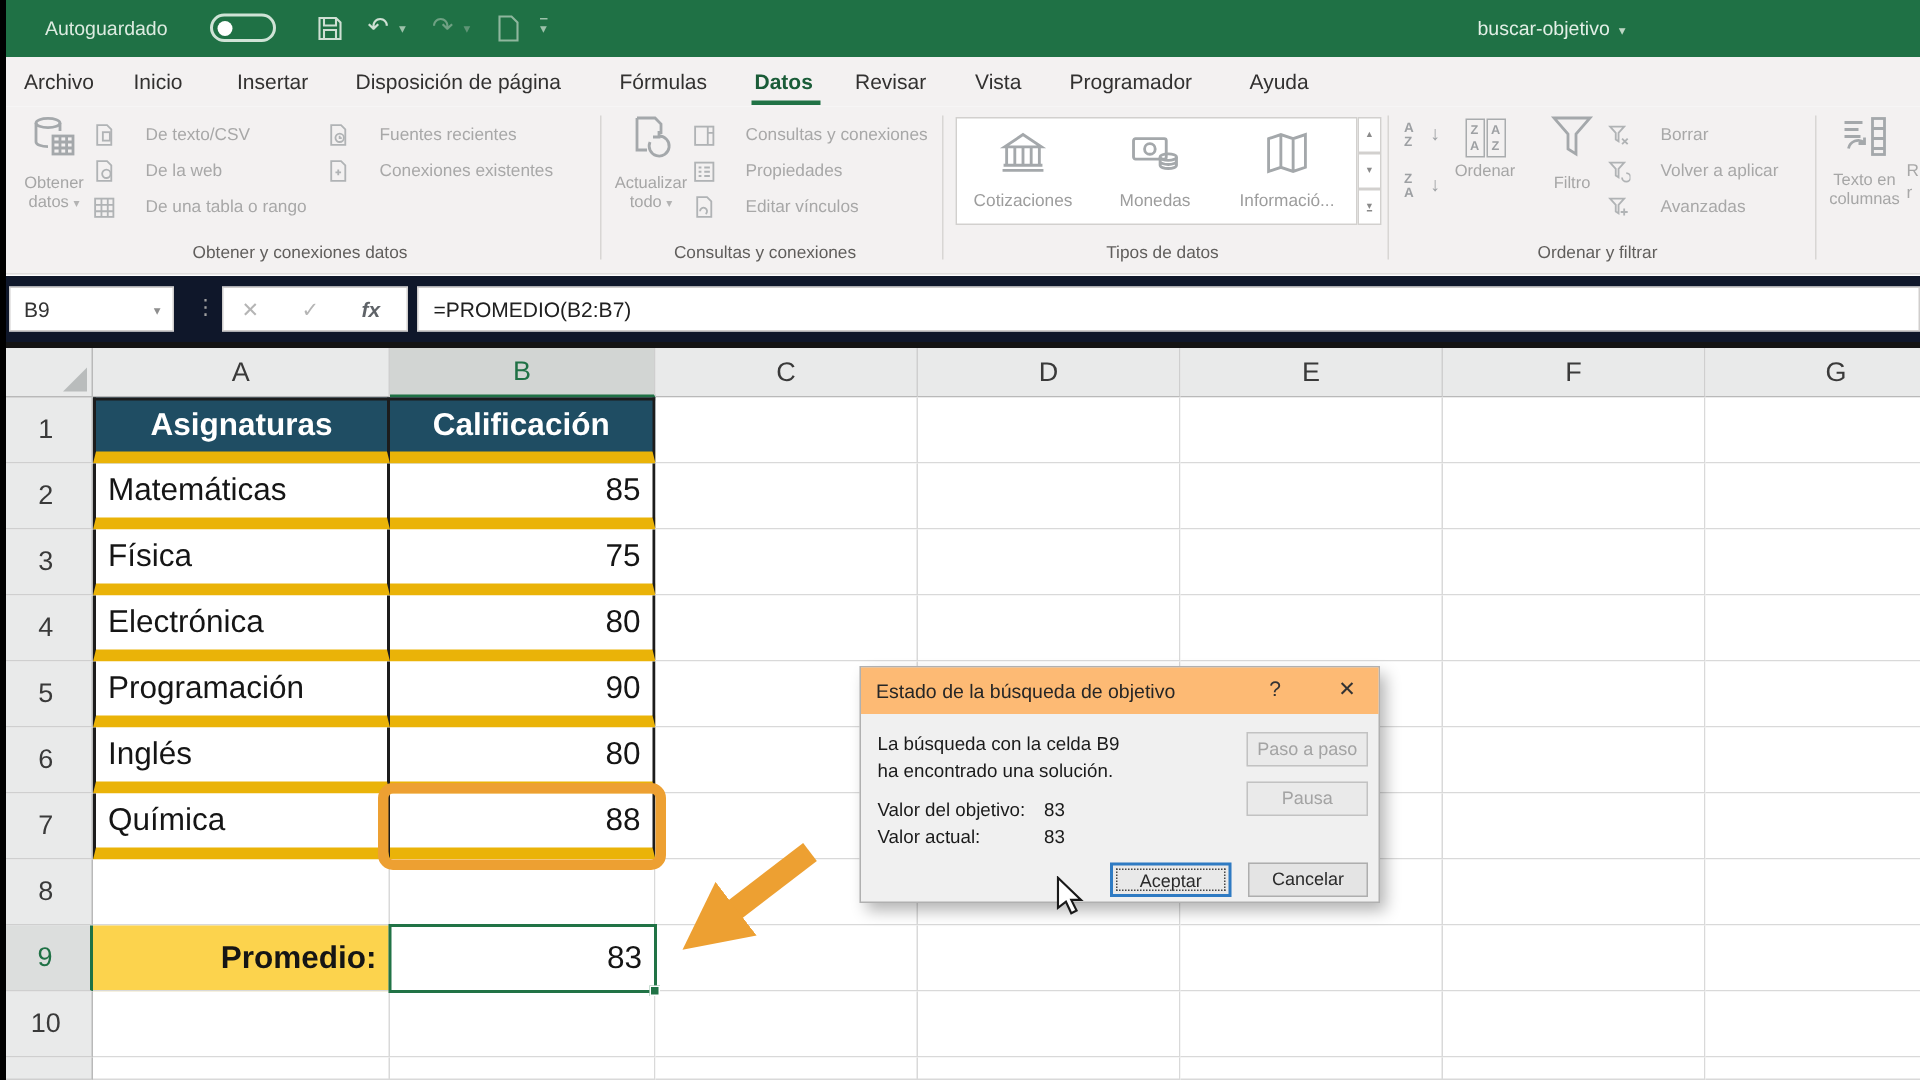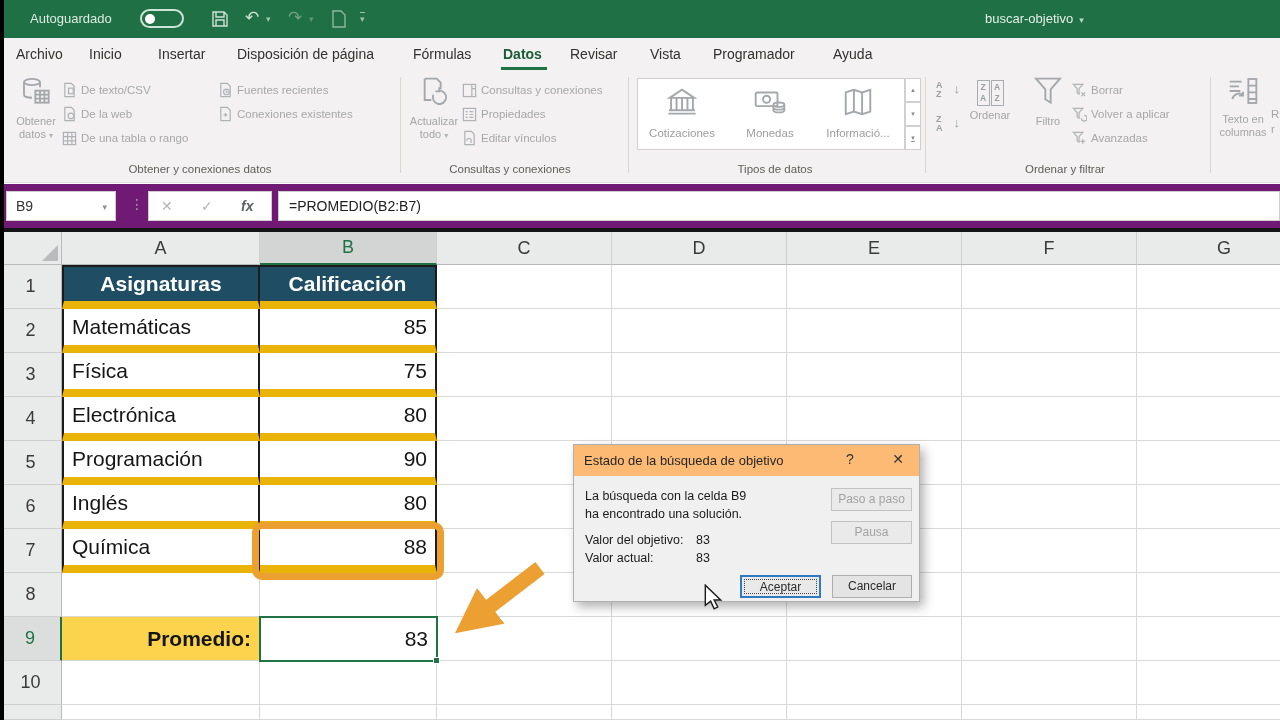--- a/index.html
+++ b/index.html
@@ -25,35 +25,35 @@
   .rtab { position:absolute; top:8px; font-size:14px; color:#323130; cursor:default; }
   .rtab.selected { color:#1a5c38; font-weight:700; }
   .tab-underline { position:absolute; left:501px; top:67px; width:46px; height:3px; background:#217346; }
 
   
   .ribbon { position:absolute; left:0; top:71px; width:1280px; height:112px; background:#f3f1f1; border-bottom:1px solid #e0dedd; }
   .rsep { position:absolute; top:6px; width:1px; height:96px; background:#d8d6d4; }
   .grp-label { position:absolute; top:92px; font-size:11.5px; color:#605e5c; text-align:center; }
   .bigbtn { position:absolute; top:5px; width:60px; text-align:center; }
   .bigbtn .blabel { font-size:11px; color:#a6a6a6; line-height:13px; margin-top:3px; }
-  .smallitem { position:absolute; height:20px; display:flex; align-items:center; gap:4px; font-size:11.5px; color:#a8a8a8; white-space:nowrap; }
+  .smallitem { position:absolute; height:20px; display:flex; align-items:center; gap:20px; font-size:11.5px; color:#a8a8a8; white-space:nowrap; }
   .chev-sm { font-size:8px; color:#b3b3b3; }
   .gallery { position:absolute; left:637px; top:7px; width:268px; height:72px; background:#fff; border:1px solid #d2d0ce; display:flex; }
   .gal-item { width:88px; text-align:center; padding-top:8px; }
   .gal-item .glabel { font-size:11.5px; color:#9d9d9d; margin-top:6px; }
   .gal-scroll { position:absolute; left:905px; top:7px; width:16px; height:72px; display:flex; flex-direction:column; }
   .gal-scroll .gbtn { flex:1; border:1px solid #d2d0ce; background:#fff; font-size:7px; color:#8a8a8a; text-align:center; line-height:22px; }
   .sorticon { position:absolute; width:24px; height:26px; font-size:9px; font-weight:700; color:#9da0a3; line-height:9px; text-align:left; }
   .sorticon .arr { position:absolute; right:0; top:3px; font-size:13px; font-weight:400; }
   .ordicon { display:inline-flex; gap:1px; }
   .ordicon div { width:13px; height:26px; border:1.3px solid #a9acae; font-size:8.5px; font-weight:700; color:#9da0a3; line-height:11px; text-align:center; padding-top:1px; }
   .sliver { position:absolute; left:1271px; top:36px; width:9px; overflow:hidden; font-size:11.5px; color:#a8a8a8; line-height:15px; }
 
   
-  .formula-row { position:absolute; left:0; top:184px; width:1280px; height:44px; background:#701a75; }
+  .formula-row { position:absolute; left:0; top:184px; width:1280px; height:44px; background:#0f172a; }
   .namebox { position:absolute; left:6px; top:7px; width:110px; height:30px; background:#fff; border:1px solid #d0cecd; font-size:14px; color:#333; }
   .namebox .val { position:absolute; left:9px; top:6px; }
   .namebox .chev { position:absolute; right:8px; top:10px; font-size:9px; color:#8e8e8e; }
   .fdots { position:absolute; left:130px; top:12px; font-size:14px; color:#a0a0a0; }
   .fxbox { position:absolute; left:148px; top:7px; width:124px; height:30px; background:#fff; border:1px solid #d0cecd; }
   .fxbox span { position:absolute; top:6px; font-size:14px; color:#b5b5b5; }
   .fxbox .fx { color:#5f6368; font-style:italic; font-weight:700; font-size:14px; }
   .formula-field { position:absolute; left:278px; top:7px; width:1002px; height:30px; background:#fff; border:1px solid #d0cecd; font-size:14px; color:#202020; }
   .formula-field .ftext { position:absolute; left:10px; top:6px; }
   .fb-black { position:absolute; left:0; top:228px; width:1280px; height:4px; background:#141414; }

